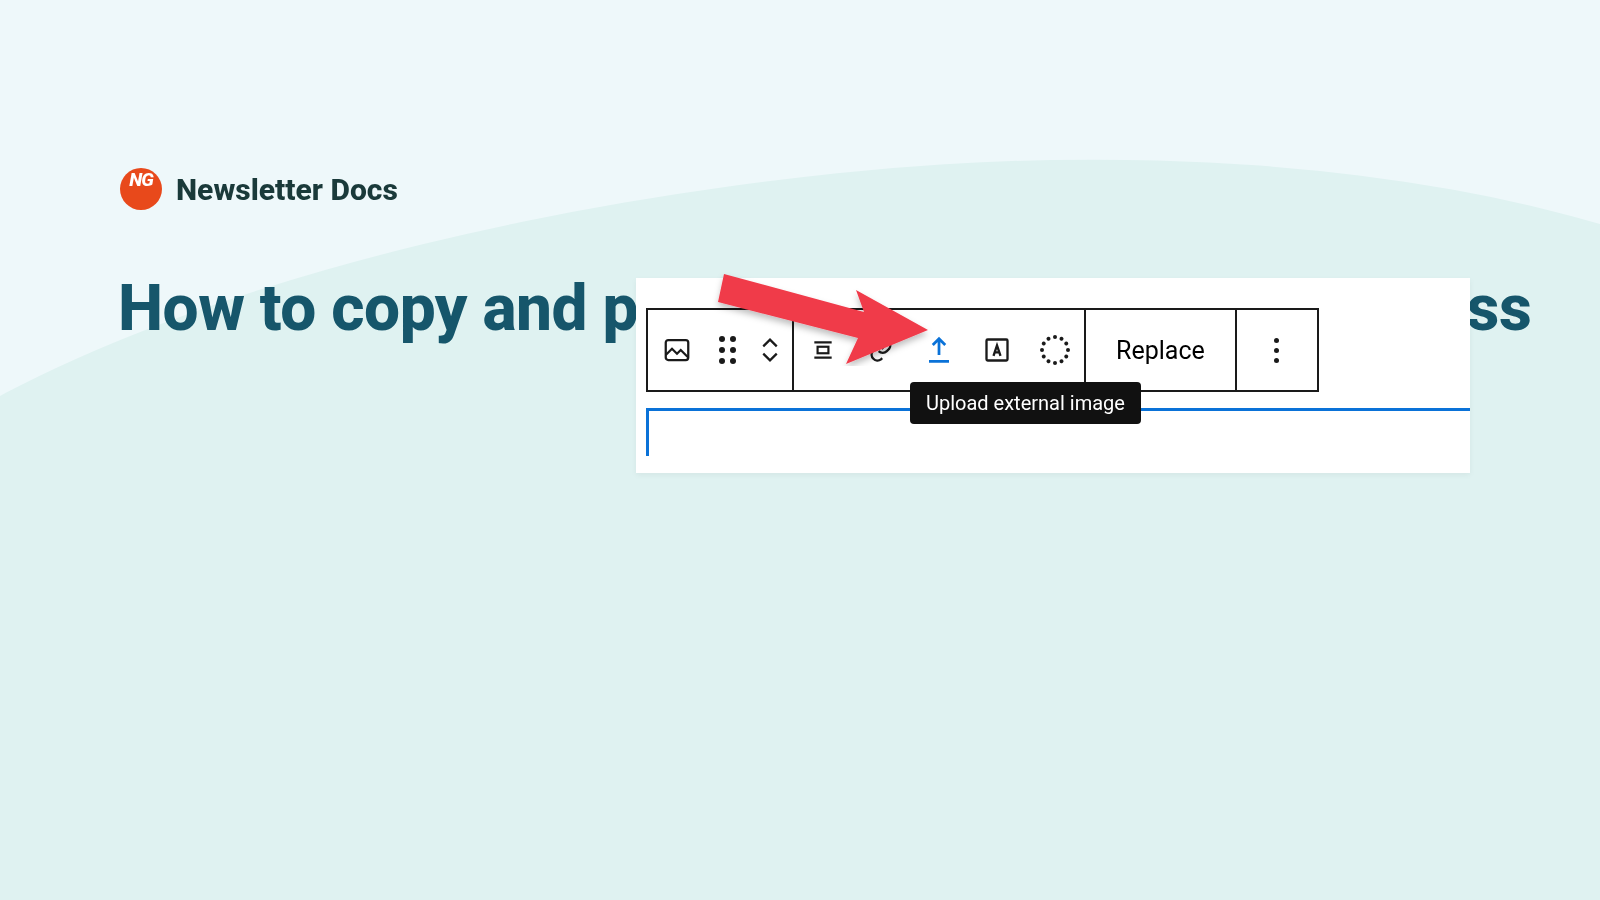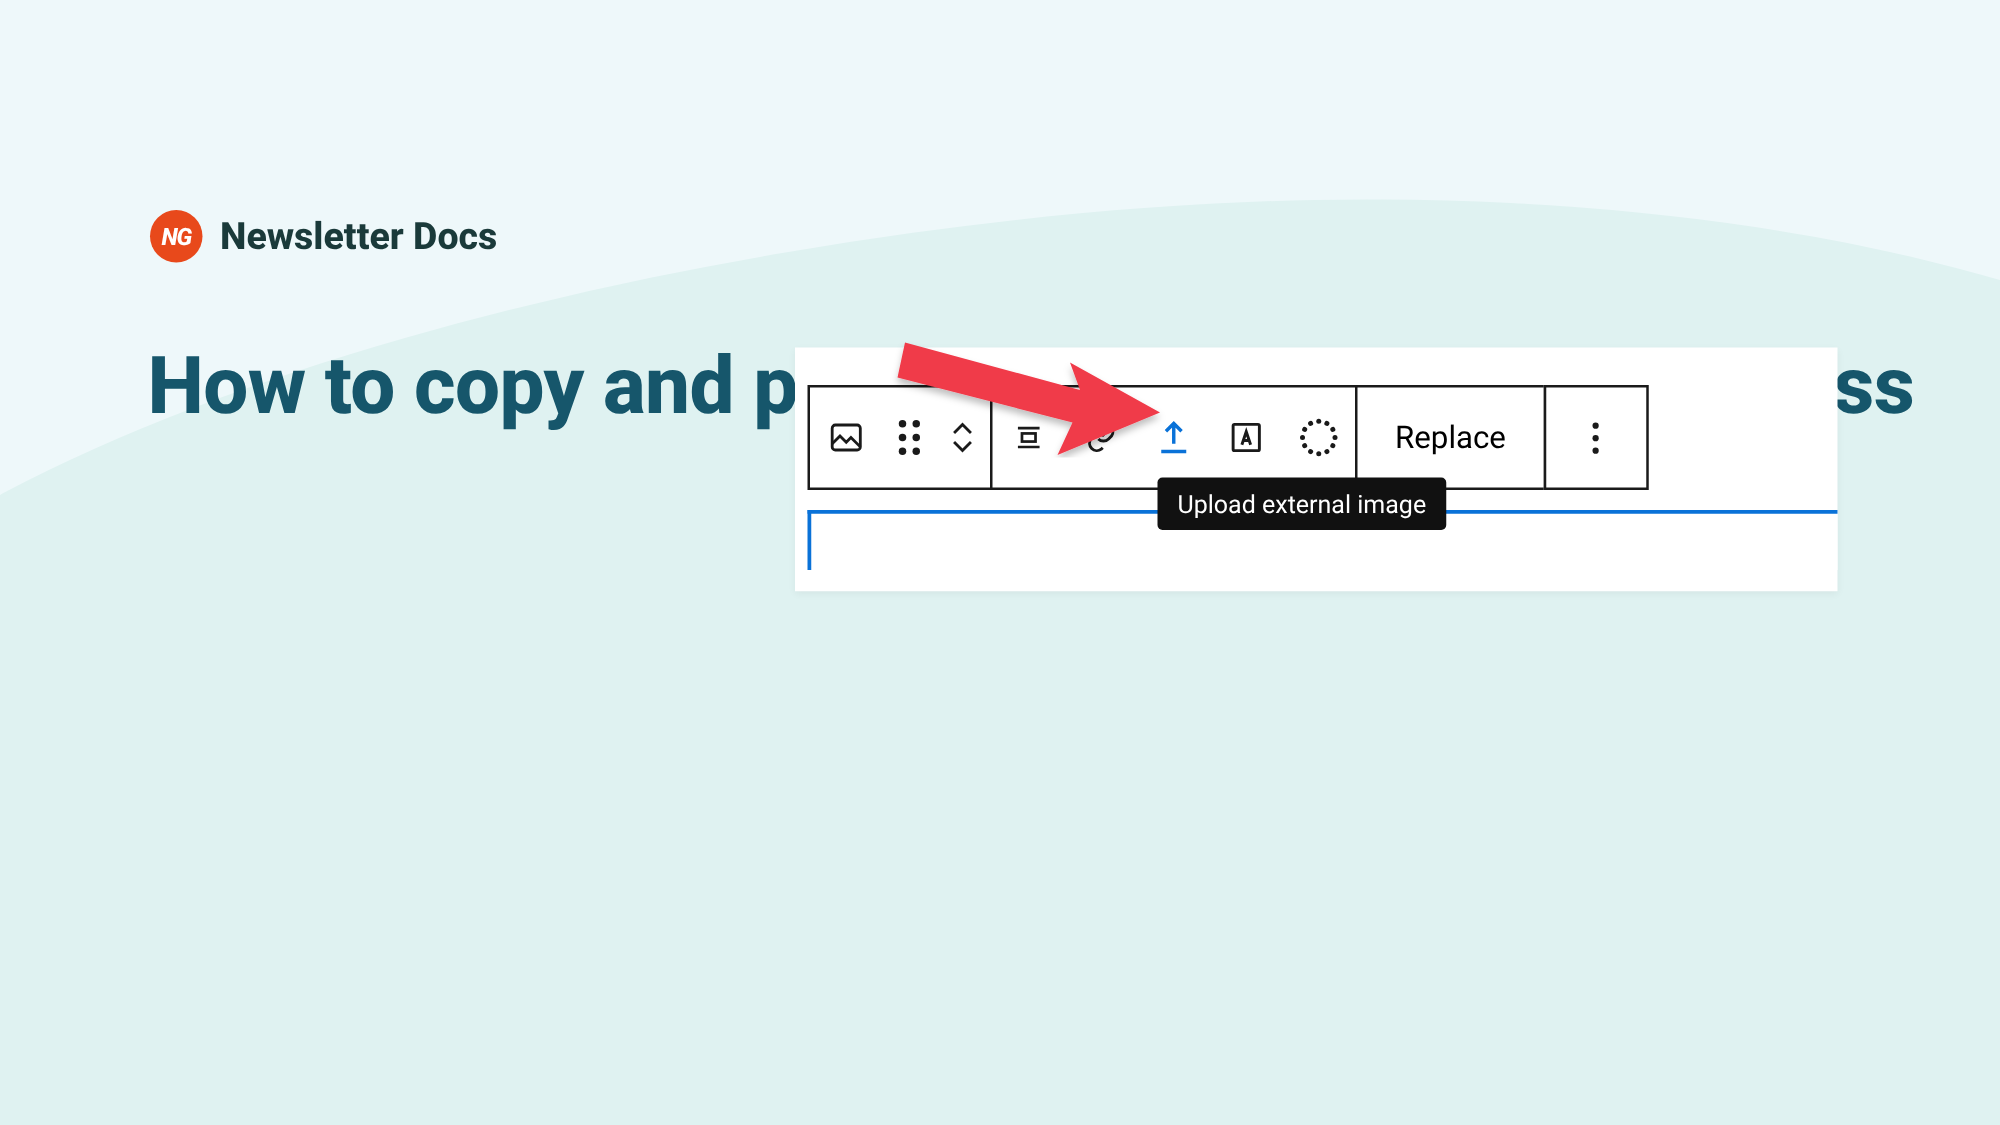--- a/index.html
+++ b/index.html
@@ -30,21 +30,20 @@
   align-items: center;
   gap: 14px;
   z-index: 2;
 }
 .brand-badge {
   width: 42px;
   height: 42px;
   border-radius: 50%;
   background: #e8491b;
   display: flex;
-  align-items: center;
   justify-content: center;
   color: #fff;
   font-weight: 800;
   font-size: 19px;
   font-style: italic;
   letter-spacing: -1px;
 }
 .brand-name {
   font-size: 30px;
   font-weight: 800;
@@ -118,21 +117,21 @@
   font-size: 25px;
   font-weight: 400;
   display: flex;
   align-items: center;
   height: 100%;
 }
 .kebab { display: flex; flex-direction: column; gap: 5px; align-items: center; }
 .kebab span { width: 5px; height: 5px; background: #1a1a1a; border-radius: 50%; }
 .tooltip {
   position: absolute;
-  left: 290px;
+  left: 274px;
   top: 104px;
   background: #111;
   color: #fff;
   font-size: 20px;
   padding: 9px 16px;
   border-radius: 4px;
 }
 .selection-bar {
   position: absolute;
   left: 10px;

